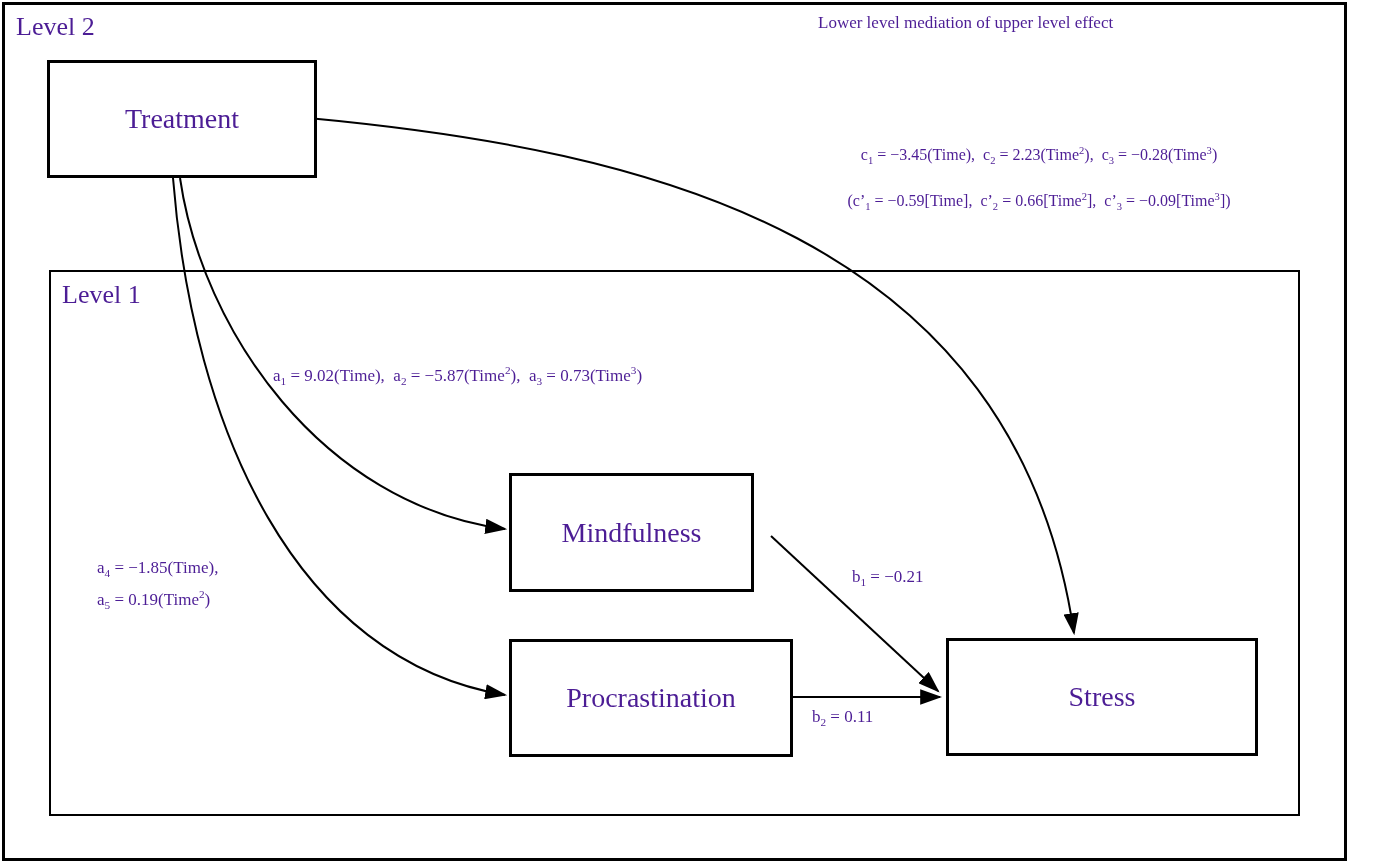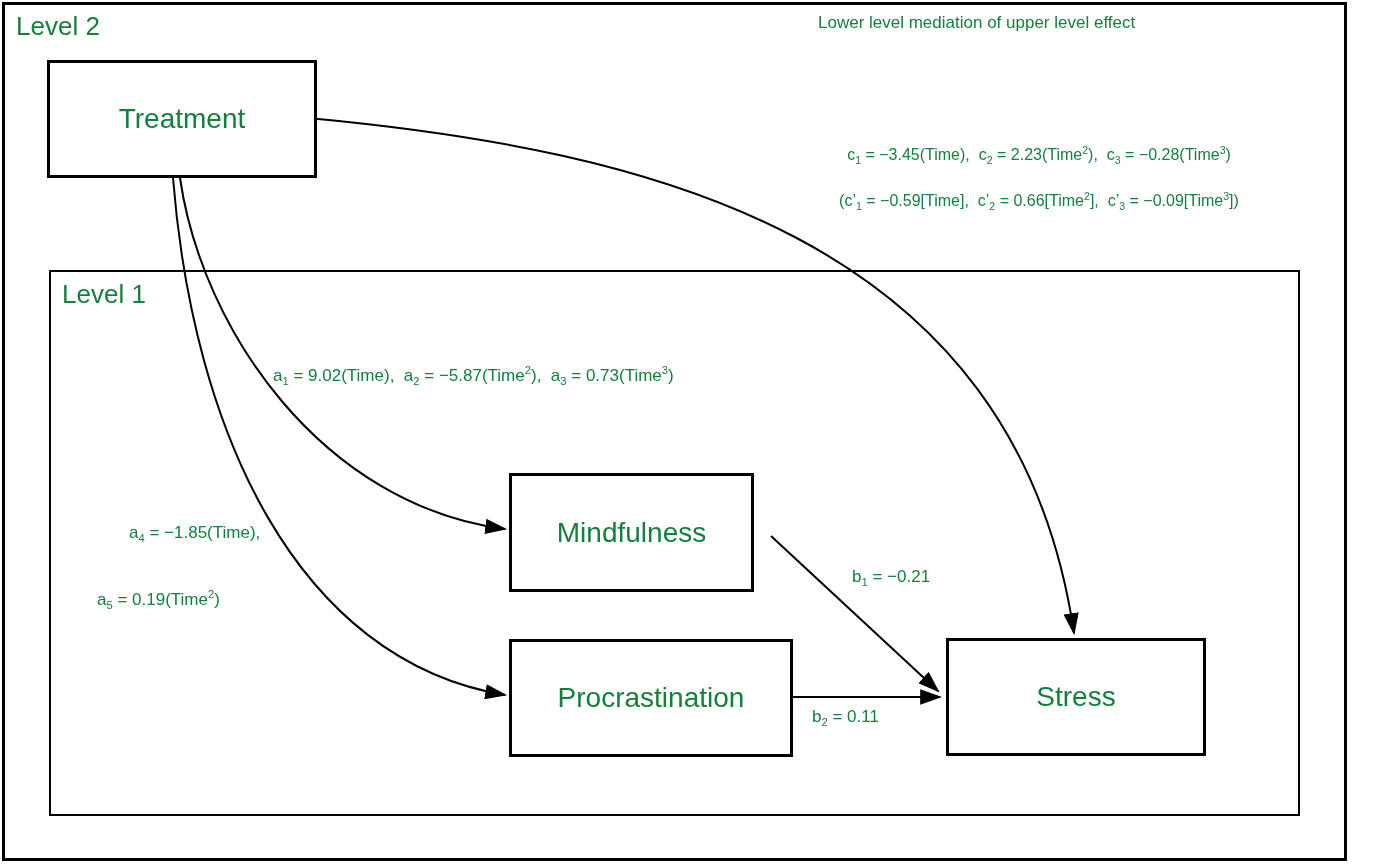--- a/index.html
+++ b/index.html
@@ -1,18 +1,18 @@
 <!DOCTYPE html>
 <html><head>
 <meta charset="utf-8">
 <style>
   html,body{margin:0;padding:0;background:#ffffff;}
   .canvas{
     position:relative;width:1383px;height:864px;background:#ffffff;
-    font-family:Liberation Sans, sans-serif;color:#15803d;overflow:hidden;
+    font-family:Liberation Serif, serif;color:#4c1d95;overflow:hidden;
   }
   .frame{position:absolute;border:3px solid #000;box-sizing:border-box;background:transparent;}
   .frame.inner{border-width:2px;}
   .node{
     position:absolute;border:3px solid #000;box-sizing:border-box;background:#ffffff;
     display:flex;align-items:center;justify-content:center;font-size:28px;
   }
   .lbl{position:absolute;font-size:17px;white-space:pre;line-height:1.2;}
   .lbl.frame-lbl{font-size:26px;}
   .eq-block{position:absolute;left:742px;top:132px;width:594px;text-align:center;line-height:46px;}
@@ -48,30 +48,30 @@
 
   <div class="node" style="left:47px;top:60px;width:270px;height:118px;">
     <span>Treatment</span>
   </div>
   <div class="node" style="left:509px;top:473px;width:245px;height:119px;">
     <span>Mindfulness</span>
   </div>
   <div class="node" style="left:509px;top:639px;width:284px;height:118px;">
     <span>Procrastination</span>
   </div>
-  <div class="node" style="left:946px;top:638px;width:260px;height:118px;">
+  <div class="node" style="left:946px;top:638px;width:312px;height:118px;">
     <span>Stress</span>
   </div>
 
   <div class="eq-block">
     <div class="eq-line"><span>c</span><sub>1</sub><span> = −3.45(Time),  c</span><sub>2</sub><span> = 2.23(Time</span><sup>2</sup><span>),  c</span><sub>3</sub><span> = −0.28(Time</span><sup>3</sup><span>)</span></div>
     <div class="eq-line"><span>(c’</span><sub>1</sub><span> = −0.59[Time],  c’</span><sub>2</sub><span> = 0.66[Time</span><sup>2</sup><span>],  c’</span><sub>3</sub><span> = −0.09[Time</span><sup>3</sup><span>])</span></div>
   </div>
 
   <div class="lbl" style="left:273px;top:366px;"><span>a</span><sub>1</sub><span> = 9.02(Time),  a</span><sub>2</sub><span> = −5.87(Time</span><sup>2</sup><span>),  a</span><sub>3</sub><span> = 0.73(Time</span><sup>3</sup><span>)</span></div>
 
-  <div class="lbl" style="left:97px;top:523px;margin-left:32px;"><span>a</span><sub>4</sub><span> = −1.85(Time),</span></div>
+  <div class="lbl" style="left:97px;top:558px;"><span>a</span><sub>4</sub><span> = −1.85(Time),</span></div>
   <div class="lbl" style="left:97px;top:590px;"><span>a</span><sub>5</sub><span> = 0.19(Time</span><sup>2</sup><span>)</span></div>
 
   <div class="lbl" style="left:852px;top:567px;"><span>b</span><sub>1</sub><span> = −0.21</span></div>
   <div class="lbl" style="left:812px;top:707px;text-align:center;"><span>b</span><sub>2</sub><span> = 0.11</span></div>
 
 </div>
 
 </body></html>

